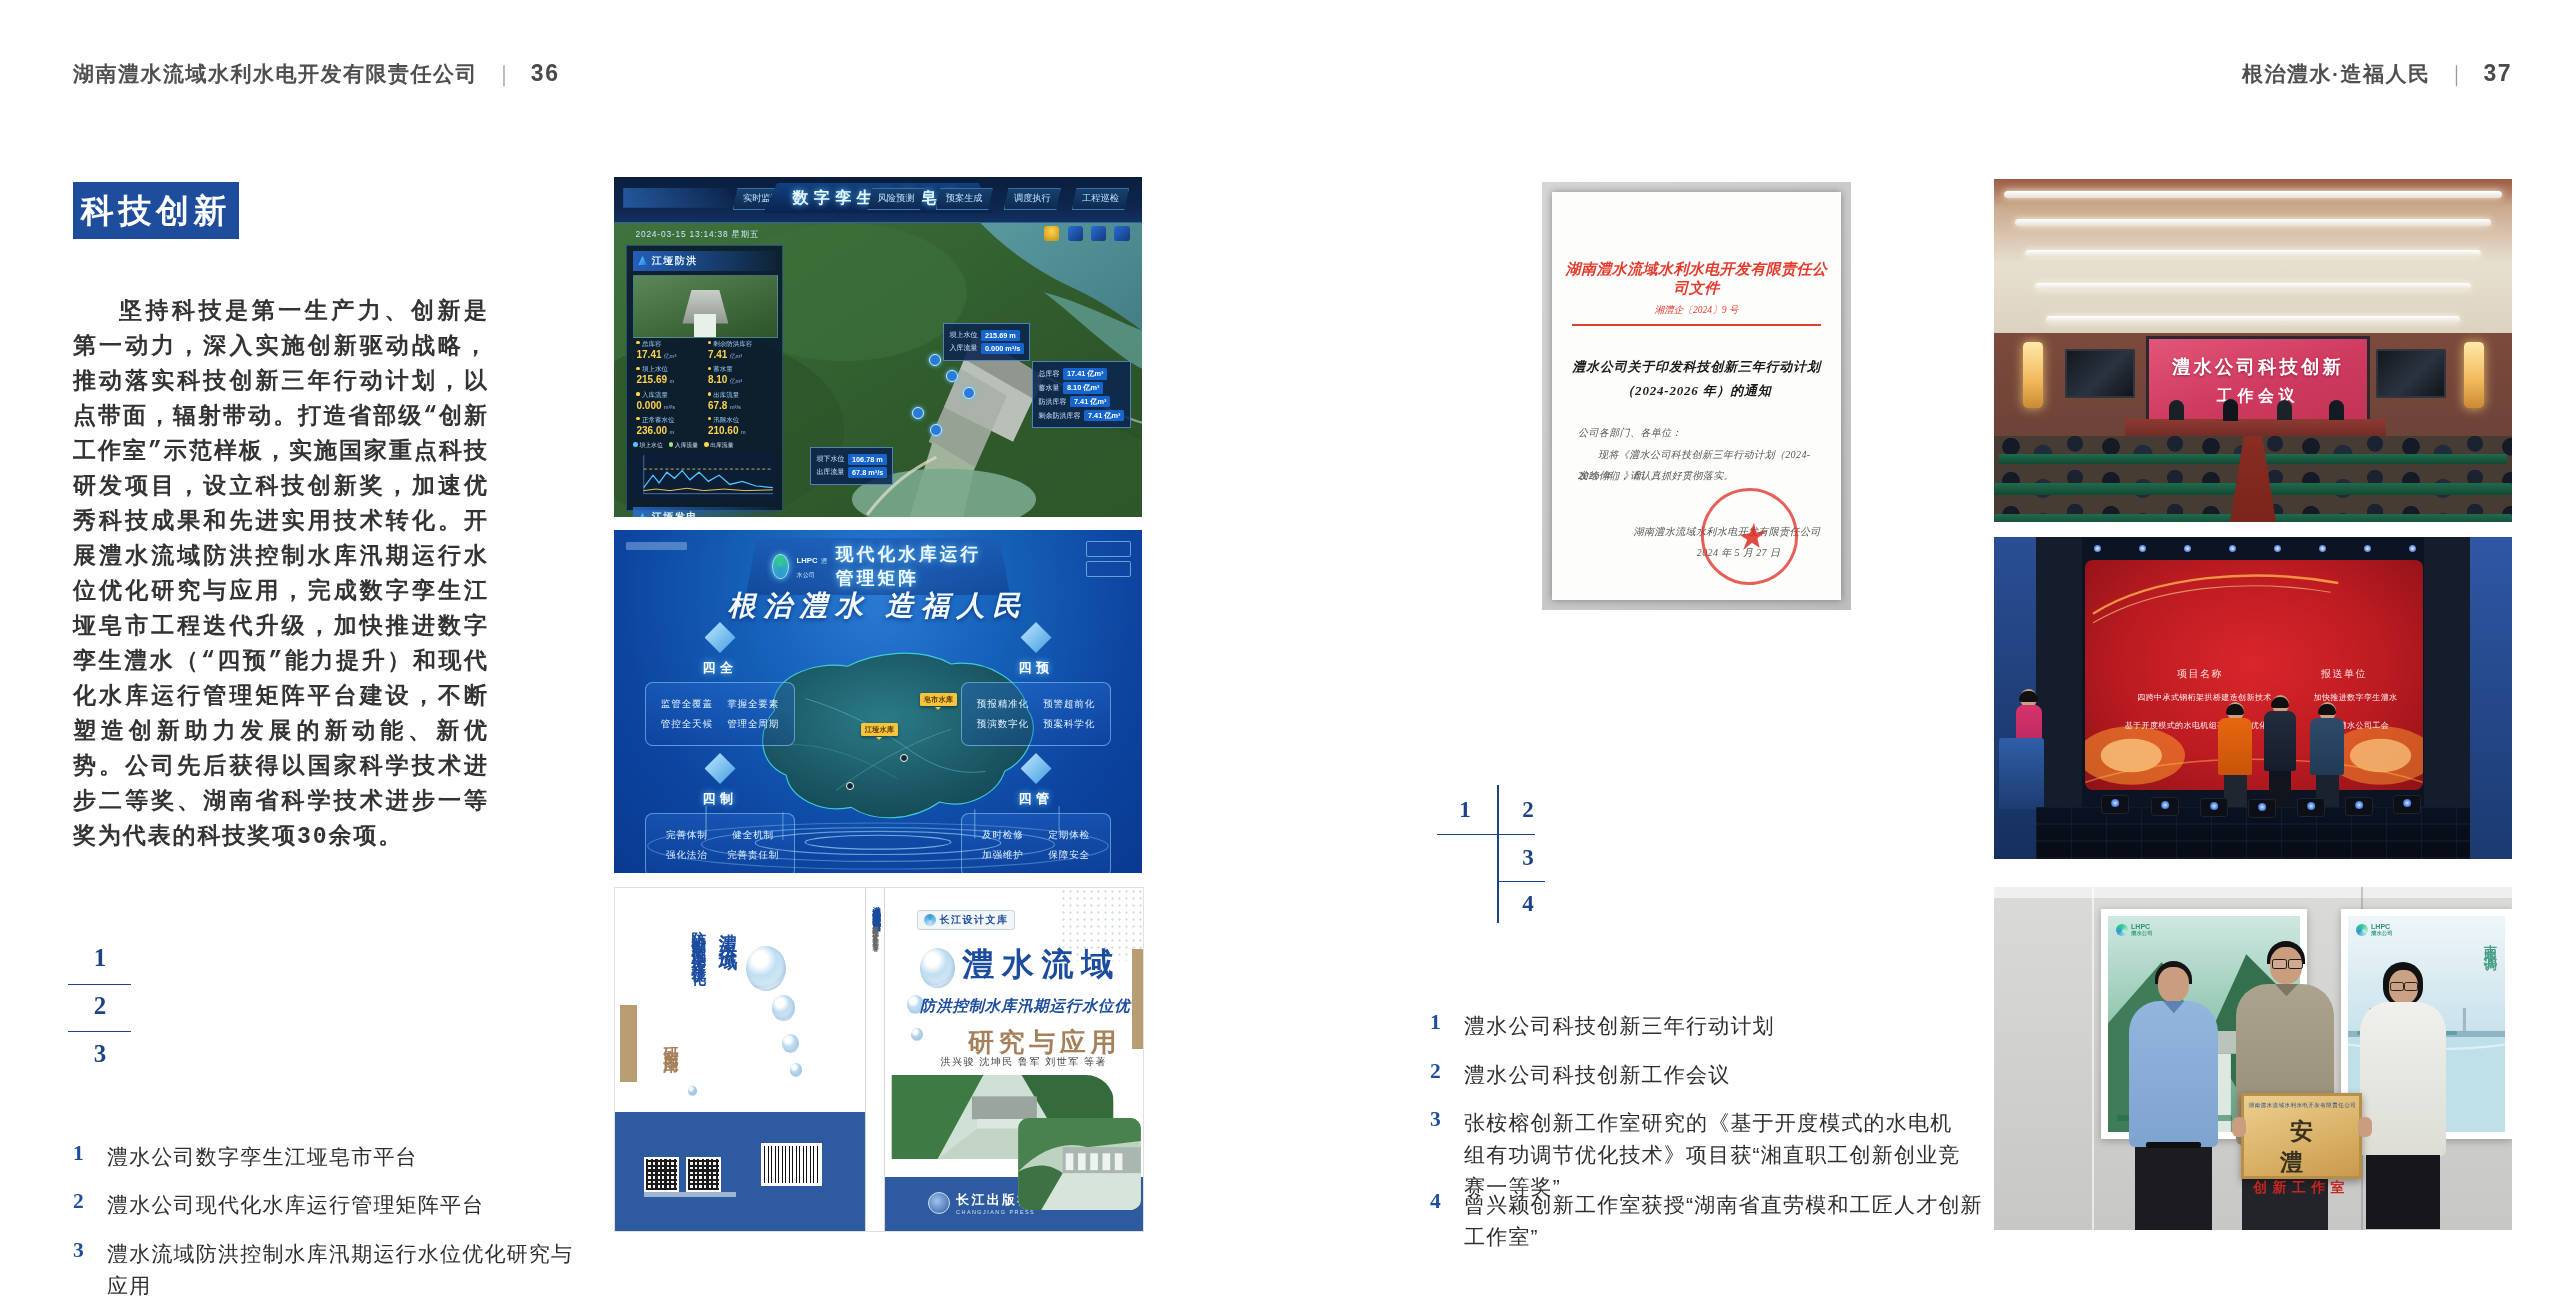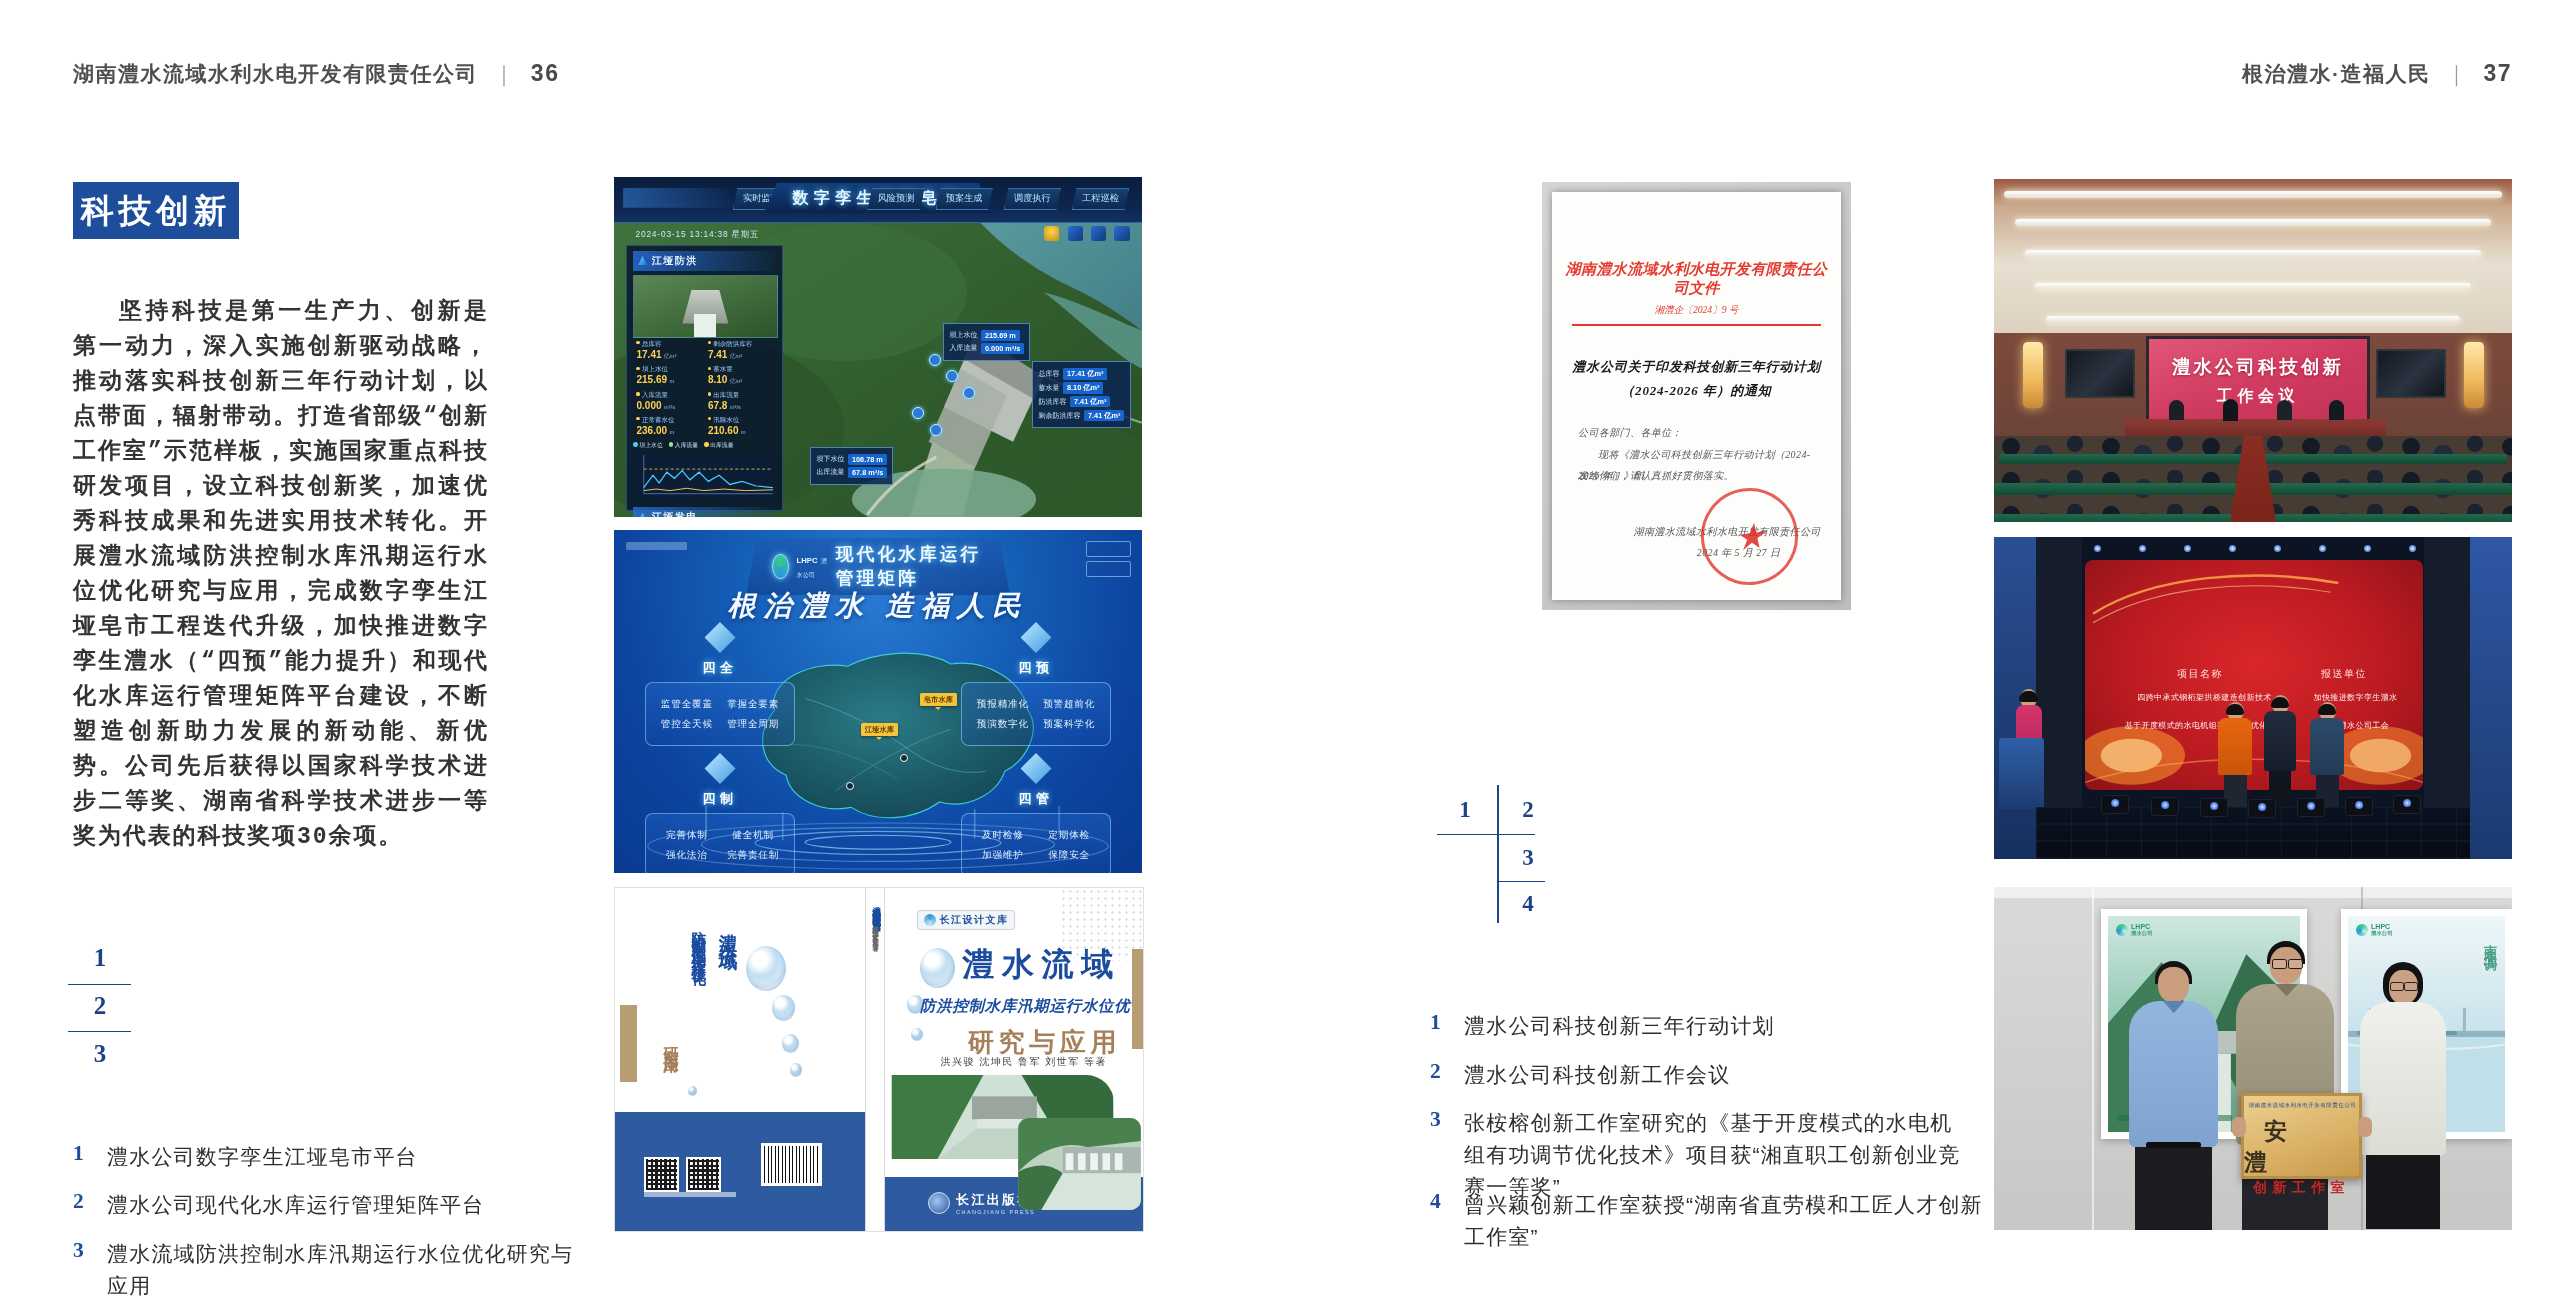--- a/index.html
+++ b/index.html
@@ -727,21 +727,21 @@
       <div class="abs" style="left:34px;top:0;width:40px;height:43px;border-radius:20px 20px 40% 40%;background:#121212;"></div>
       <div class="abs" style="left:40px;top:7.7px;width:29px;height:34px;border-radius:45%;background:#caa184;"></div>
       <div class="abs" style="left:41px;top:20px;width:11.5px;height:7px;border:1.5px solid #222;border-radius:2.3px;"></div>
       <div class="abs" style="left:55px;top:20px;width:11.5px;height:7px;border:1.5px solid #222;border-radius:2.3px;"></div>
       <div class="abs" style="left:10.7px;top:40px;width:86px;height:154px;border-radius:29px 29px 6.1px 6.1px;background:linear-gradient(180deg,#f0f0ec,#ddddd6);"></div>
       <div class="abs" style="left:17px;top:193px;width:74px;height:74px;background:#17171b;"></div>
     </div>
 
     <div class="abs" style="left:247px;top:206px;width:121px;height:86px;background:linear-gradient(160deg,#ecd08f,#d6ab5f 70%,#c89a4e);border:3.8px solid #b98f47;box-shadow:0 3.1px 7.7px rgba(0,0,0,.35);box-sizing:border-box;">
       <div style="font-size:6.1px;color:#2c4a8a;text-align:center;margin-top:4.6px;letter-spacing:0.4px;white-space:nowrap;transform:scale(.92);">湖南澧水流域水利水电开发有限责任公司</div>
-      <div style="font-family:'Liberation Serif',serif;font-weight:bold;font-size:23px;color:#3a3220;letter-spacing:20px;margin:6.1px 0 1.5px;text-indent:20px;">安 澧</div>
+      <div style="font-family:'Liberation Serif',serif;font-weight:bold;font-size:23px;color:#3a3220;text-align:center;letter-spacing:20px;margin:6.1px 0 1.5px;text-indent:20px;">安 澧</div>
       <div style="font-weight:bold;font-size:14px;color:#c4271f;text-align:center;letter-spacing:5.4px;">创新工作室</div>
     </div>
     <div class="abs" style="left:238px;top:230px;width:14px;height:20px;border-radius:6.1px;background:#c99d7e;"></div>
     <div class="abs" style="left:364px;top:230px;width:14px;height:20px;border-radius:6.1px;background:#c99d7e;"></div>
   </div>
 
 </div>
 
 
 </body></html>

